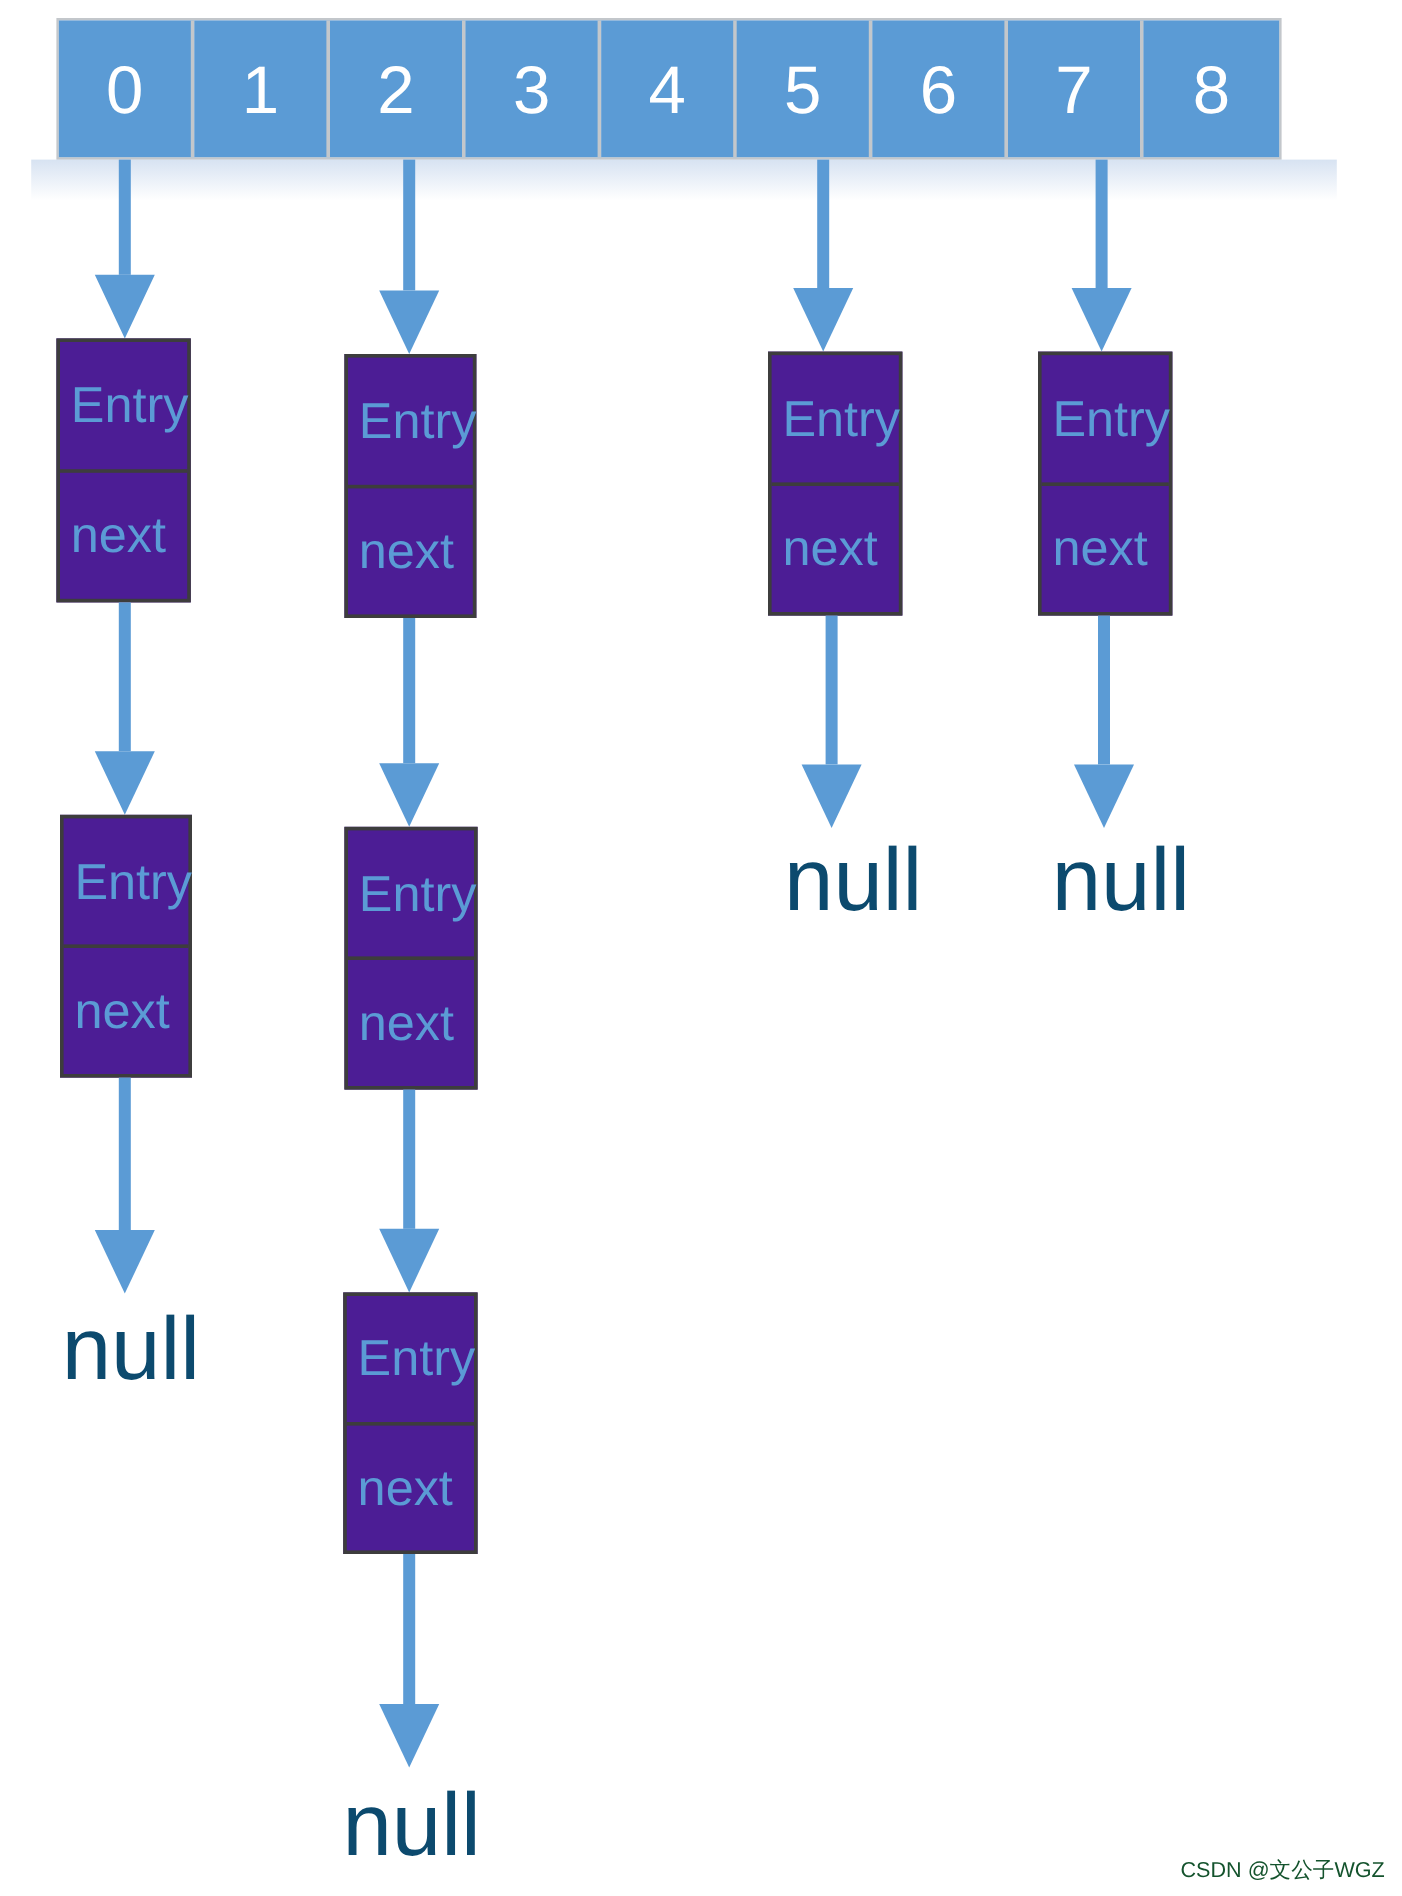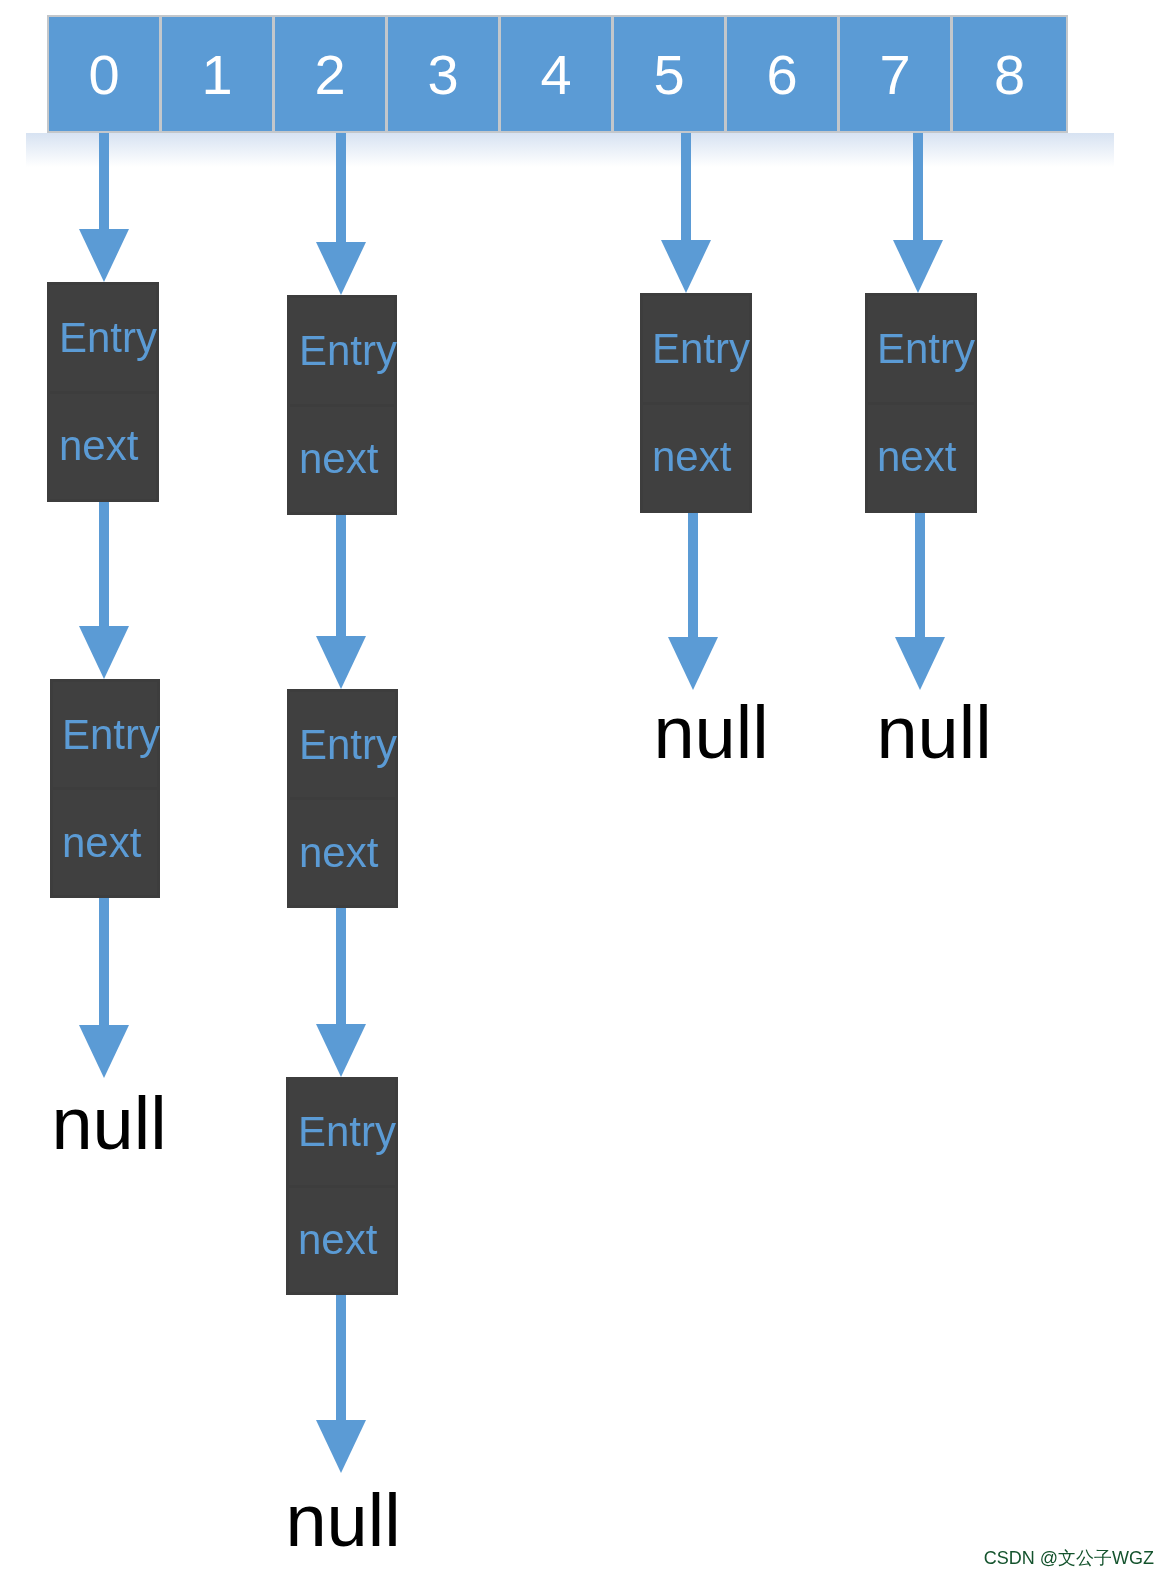--- a/index.html
+++ b/index.html
@@ -66,41 +66,41 @@
     height: 0;
     border-left: 25px solid transparent;
     border-right: 25px solid transparent;
     border-top: 53px solid #5b9bd5;
   }
 
   
   .node {
     position: absolute;
     border: 3px solid #3d3d3d;
-    background: #404040;
+    background: #4c1d95;
     box-sizing: border-box;
     display: flex;
     flex-direction: column;
   }
   .node-cell {
     flex: 1;
     display: flex;
     align-items: center;
     padding-left: 9px;
     color: #5b9bd5;
     font-size: 42px;
   }
   .node-cell.top { border-bottom: 3px solid #3d3d3d; }
 
   
   .null-label {
     position: absolute;
     width: 130px;
     text-align: center;
-    color: #000000;
+    color: #0c4a6e;
     font-size: 74px;
     line-height: 1;
   }
 
   
   .watermark {
     position: absolute;
     right: 14px;
     top: 1546px;
     color: #14532d;

